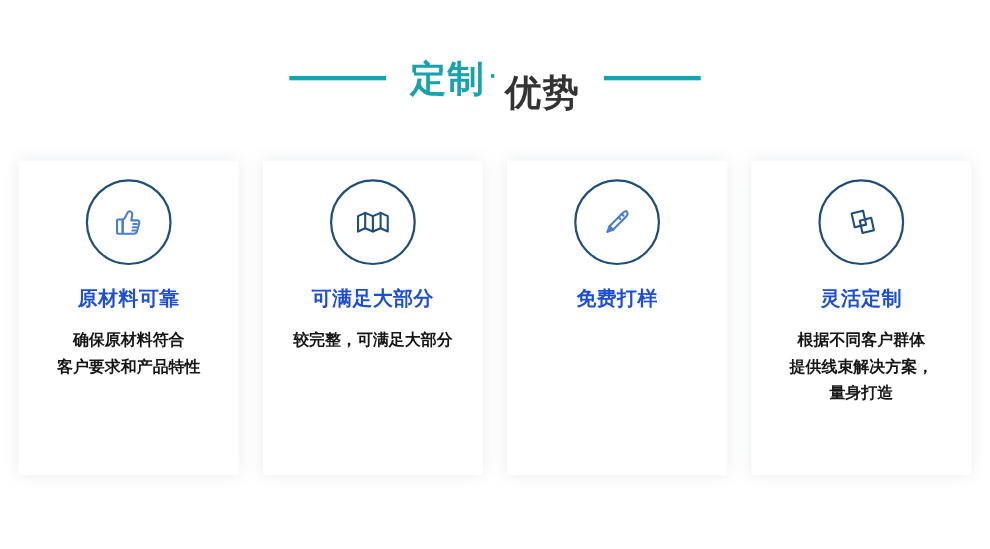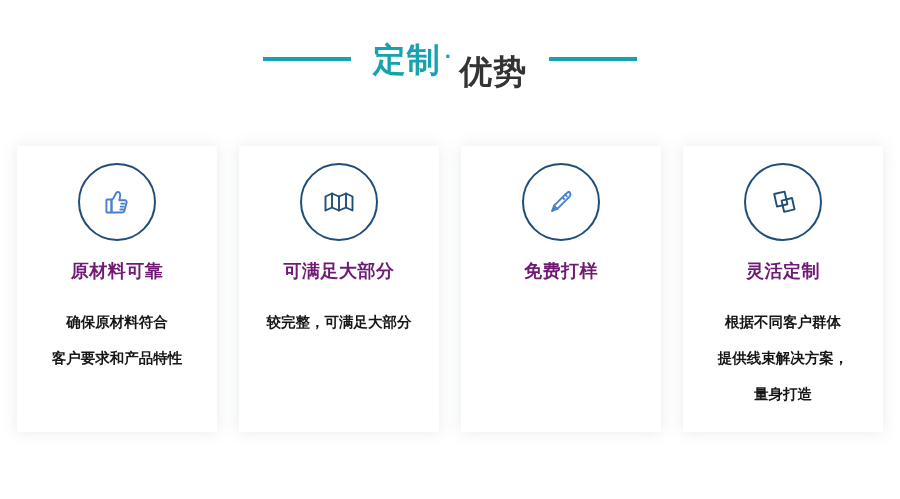--- a/index.html
+++ b/index.html
@@ -11,21 +11,21 @@
     width: 900px;
     height: 499px;
     font-family: "Liberation Sans", "DejaVu Sans", sans-serif;
     overflow: hidden;
     position: relative;
   }
 
   
   .heading {
     position: absolute;
-    top: 30px;
+    top: 42px;
     left: 0;
     width: 900px;
     height: 58px;
     display: flex;
     align-items: center;
     justify-content: center;
     gap: 22px;
   }
   .rule {
     width: 88px;
@@ -84,35 +84,35 @@
     align-items: center;
     justify-content: center;
     flex: 0 0 auto;
   }
   .icon-ring svg { display: block; }
 
   .card-title {
     margin-top: 21px;
     font-size: 18px;
     font-weight: bold;
-    color: #701a75;
+    color: #1d4ed8;
     letter-spacing: 0.5px;
     line-height: 1;
     text-align: center;
   }
   .card-desc {
     margin-top: 18px;
     font-size: 14.5px;
     font-weight: bold;
     color: #161616;
     line-height: 24px;
     text-align: center;
     width: 184px;
   }
-  .card-desc-line { display: block; margin-top: 12px; }
+  .card-desc-line { display: block; }
 </style>
 </head>
 <body>
 
 <div class="heading">
   <span class="rule"></span>
   <span class="heading-text">
     <span class="heading-accent">定制</span>
     <span class="heading-dot">·</span>
     <span class="heading-main">优势</span>

